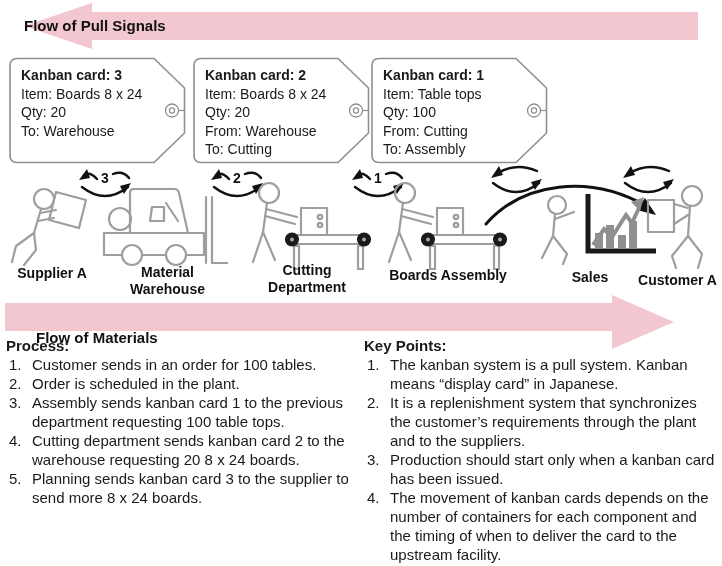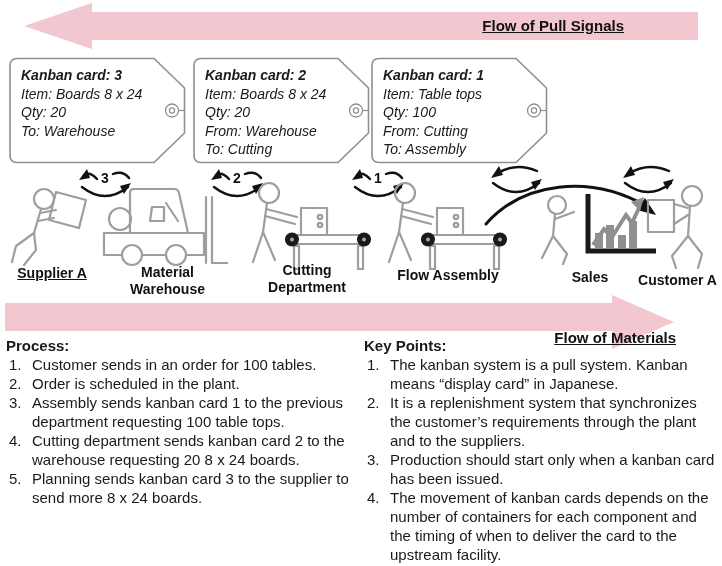--- a/index.html
+++ b/index.html
@@ -1,21 +1,21 @@
 <!DOCTYPE html>
 <html><head>
 <meta charset="utf-8">
 <style>
   html,body{margin:0;padding:0;background:#fff;}
   .stage{position:relative;width:722px;height:566px;background:#fff;overflow:hidden;
          font-family:"Liberation Sans",sans-serif;color:#1a1a1a;}
   .abs{position:absolute;}
-  .banner-label{position:absolute;text-align:right;font-weight:bold;font-size:15px;color:#111;text-decoration:underline;}
+  .banner-label{position:absolute;text-align:left;font-weight:bold;font-size:15px;color:#111;}
   
-  .tag{position:absolute;top:57px;width:178px;height:107px;font-style:italic;}
+  .tag{position:absolute;top:57px;width:178px;height:107px;}
   .tag svg{position:absolute;left:0;top:0;}
   .tag-text{position:absolute;left:13px;top:9px;font-size:14px;line-height:18.6px;white-space:nowrap;}
   .tag-title{font-weight:bold;}
   
   .actor-label{position:absolute;text-align:center;font-weight:bold;font-size:14px;line-height:17px;color:#111;}
   
   .col{position:absolute;top:336px;font-size:15px;line-height:19px;}
   .col-heading{font-weight:bold;margin:0 0 0 1px;}
   .li{display:flex;}
   .li .num{flex:none;width:23px;padding-left:4px;}
@@ -227,24 +227,24 @@
       <circle cx="48" cy="12" r="10"></circle>
       <rect x="4" y="16" width="26" height="32"></rect>
       <path d="M44,24 L30,20"></path>
       <path d="M44,31 L30,40"></path>
       <path d="M46,22 L44,52"></path>
       <path d="M44,52 L28,72 L32,84"></path>
       <path d="M44,52 L58,70 L54,84"></path>
     </g>
   </svg>
 
-  <div class="actor-label" style="left:4px;top:265px;width:96px;text-decoration:underline;">Supplier A</div>
+  <div class="actor-label" style="left:4px;top:265px;width:96px;">Supplier A</div>
   <div class="actor-label" style="left:110px;top:264px;width:115px;">Material Warehouse</div>
   <div class="actor-label" style="left:248px;top:262px;width:118px;">Cutting Department</div>
-  <div class="actor-label" style="left:378px;top:267px;width:140px;">Flow Assembly</div>
+  <div class="actor-label" style="left:378px;top:267px;width:140px;">Boards Assembly</div>
   <div class="actor-label" style="left:550px;top:269px;width:80px;">Sales</div>
   <div class="actor-label" style="left:630px;top:272px;width:95px;">Customer A</div>
 
   <svg class="abs" style="left:0;top:293px;" width="722" height="60">
     <polygon points="5,10 612,10 612,2 674,29 612,56 612,38 5,38" fill="#f3c7d0"></polygon>
   </svg>
   <div class="banner-label" style="left:36px;top:309px;width:640px;margin-top:20px;">Flow of Materials</div>
 
   <div class="col" style="left:5px;width:352px;">
     <div class="col-heading">Process:</div>

